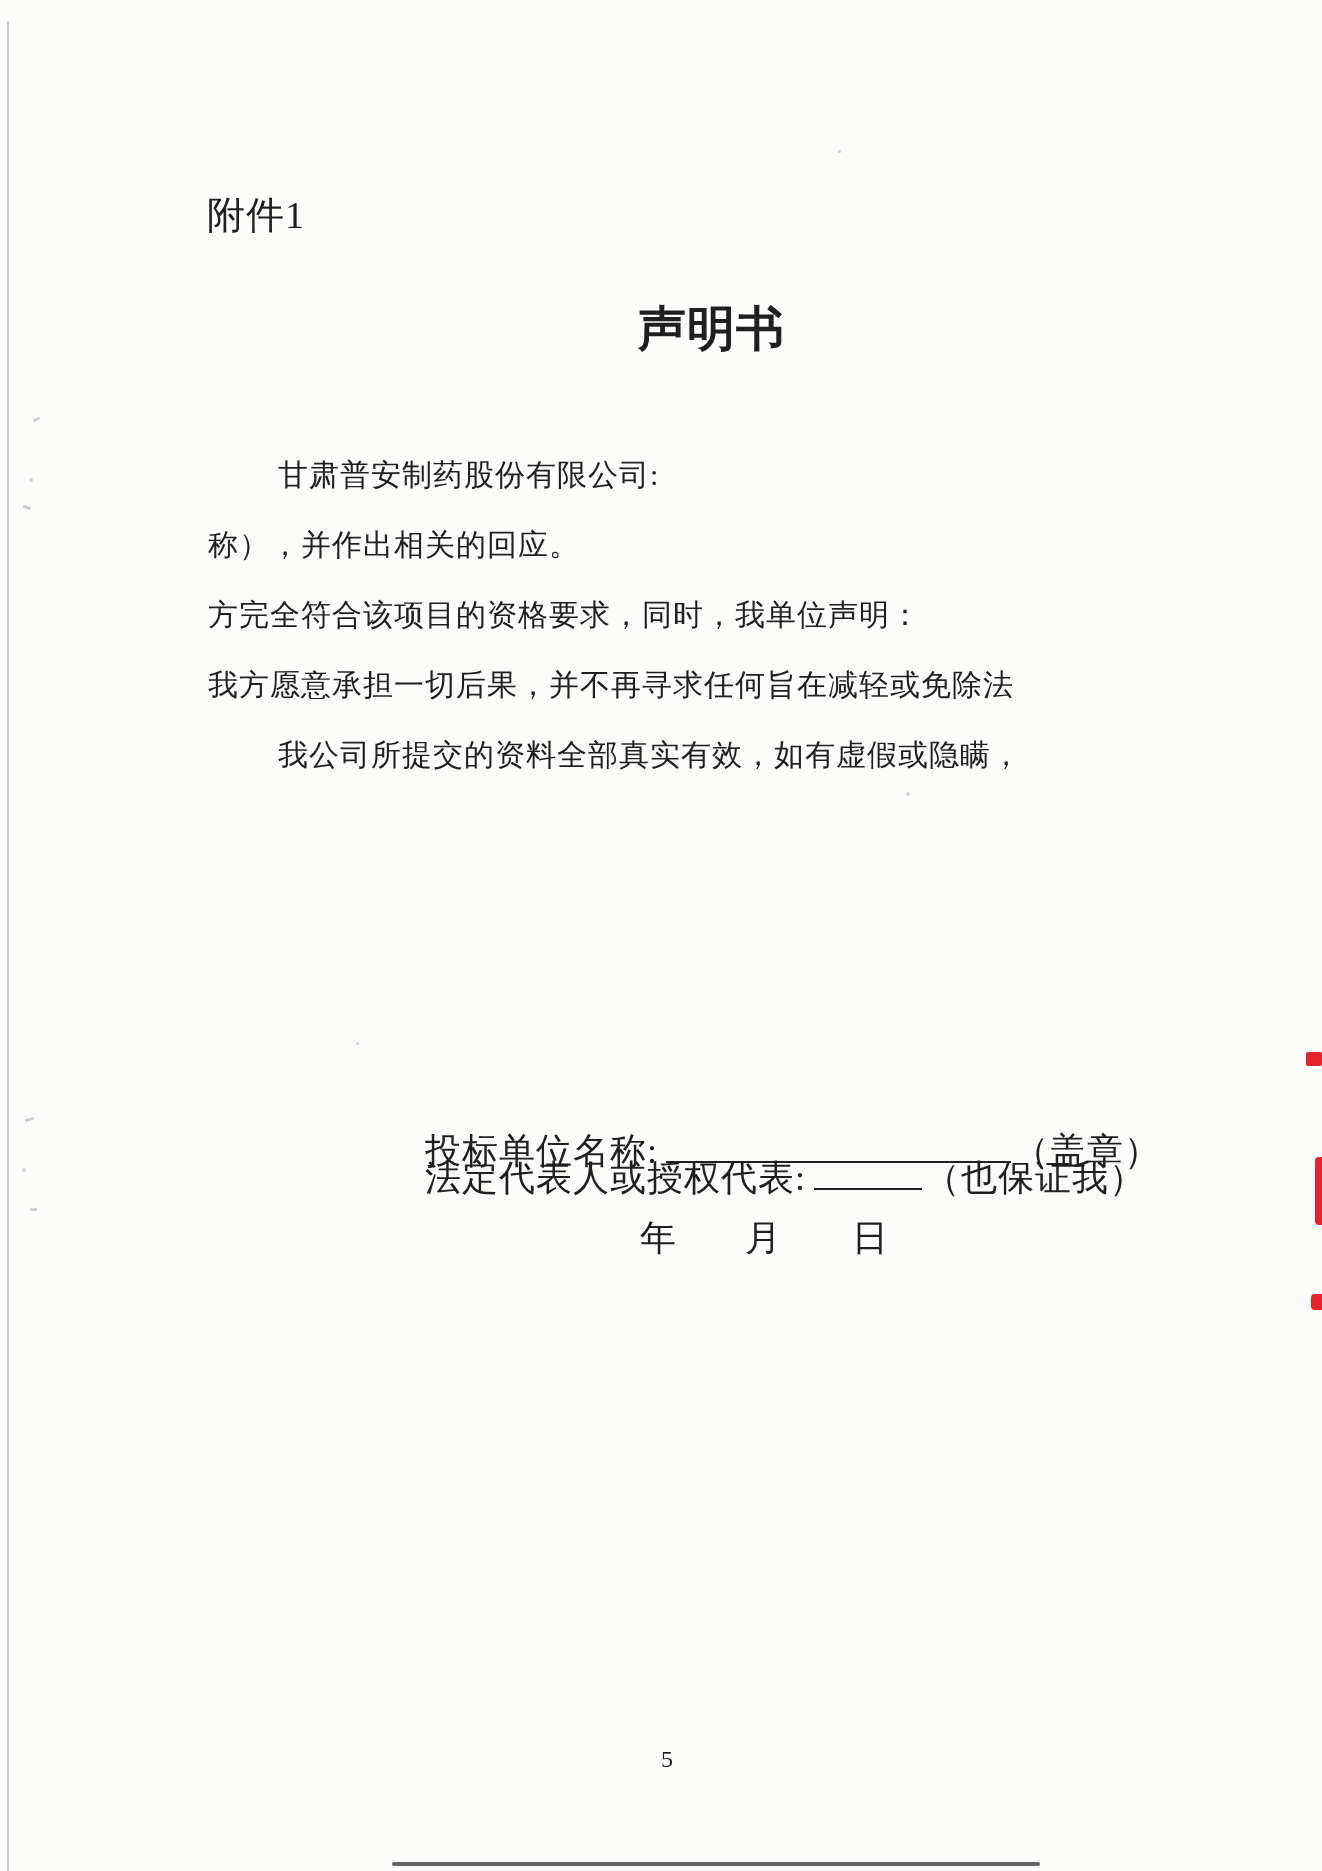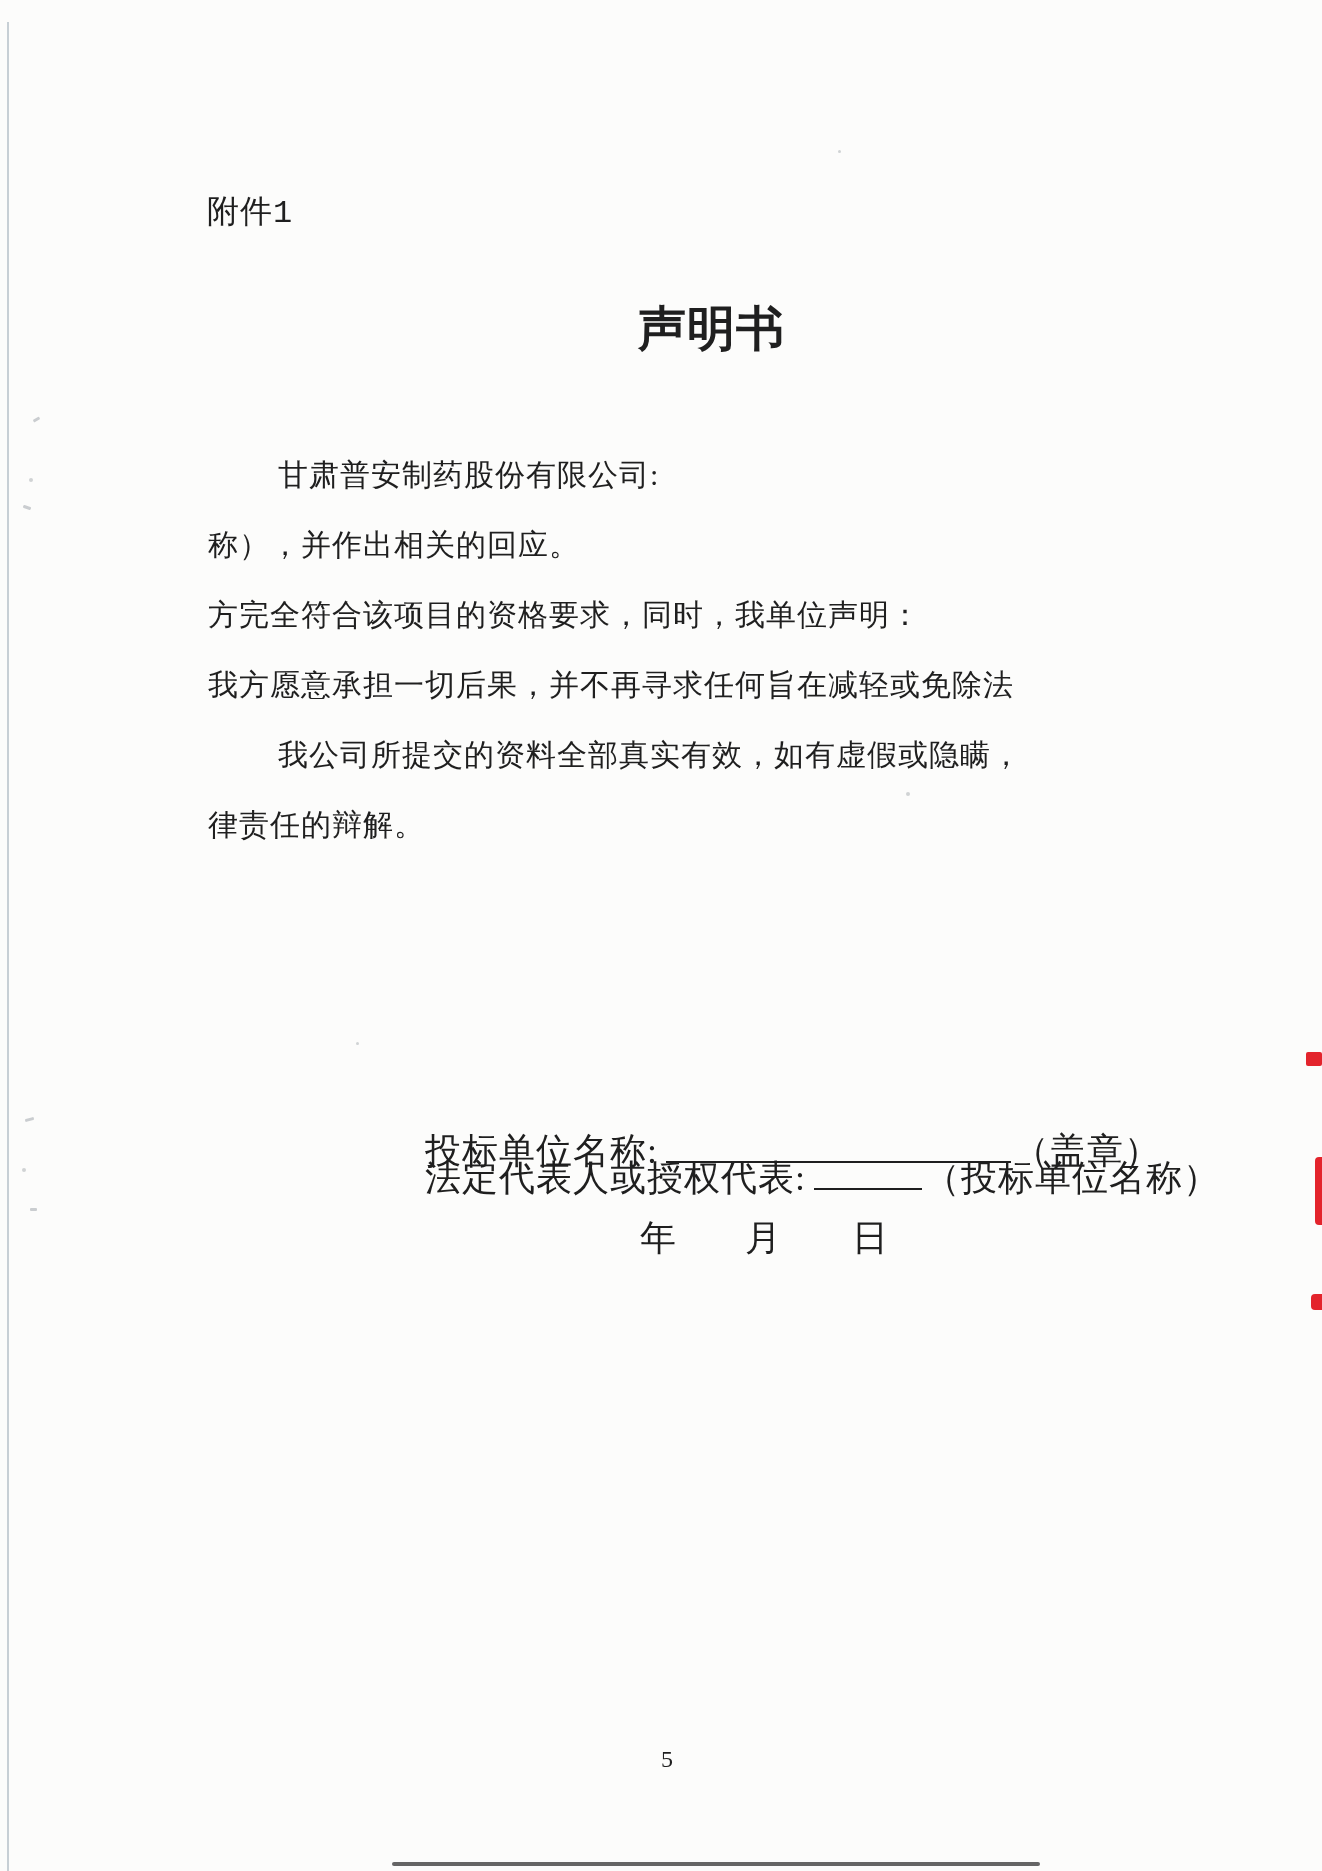--- a/index.html
+++ b/index.html
@@ -9,21 +9,21 @@
   .edge-left{position:absolute;left:7px;top:22px;width:2px;height:1849px;background:#b9c3cc;opacity:.8;}
   .edge-bottom{position:absolute;left:392px;top:1862px;width:648px;height:4px;background:#4a4a4a;opacity:.85;border-radius:2px;}
   .speck{position:absolute;background:#8e959b;border-radius:50%;opacity:.4;}
   .tick{position:absolute;background:#8e959b;opacity:.45;border-radius:1px;}
   
   .red-mark{position:absolute;background:#e3242c;}
   .mark1{left:1306px;top:1052px;width:16px;height:14px;border-radius:2px;}
   .mark2{left:1315px;top:1157px;width:7px;height:68px;border-radius:4px 0 0 4px;}
   .mark3{left:1311px;top:1294px;width:11px;height:16px;border-radius:4px 0 0 4px;}
   
-  .attachment{position:absolute;left:207px;top:190px;font-size:32px;letter-spacing:1px;font-family:Liberation Mono, monospace;}
+  .attachment{position:absolute;left:207px;top:190px;font-size:38px;letter-spacing:1px;}
   .title{position:absolute;left:638px;top:297px;margin:0;font-size:48px;font-weight:700;letter-spacing:1px;}
   .body-text{position:absolute;left:208px;top:440px;width:920px;font-size:30px;line-height:70px;letter-spacing:1px;}
   .line{height:70px;white-space:nowrap;}
   .indent{padding-left:70px;}
   .blank{display:inline-block;border-bottom:2px solid #1f1f1f;height:0.95em;vertical-align:baseline;}
   .blank-project{width:180px;margin:0 4px;}
   .sig-block{position:absolute;left:425px;top:1080px;width:790px;font-size:36px;letter-spacing:1px;}
   .sig-line{position:absolute;left:0;white-space:nowrap;height:52px;}
   .sig-a{top:0;margin-top:47px;}
   .sig-b{top:74px;}
@@ -61,26 +61,25 @@
   <div class="attachment">附件1</div>
 
   <h1 class="title">声明书</h1>
 
   <div class="body-text">
     <div class="line indent">甘肃普安制药股份有限公司:</div>
     <div class="line">称），并作出相关的回应。</div>
     <div class="line">方完全符合该项目的资格要求，同时，我单位声明：</div>
     <div class="line">我方愿意承担一切后果，并不再寻求任何旨在减轻或免除法</div>
     <div class="line indent">我公司所提交的资料全部真实有效，如有虚假或隐瞒，</div>
-    <div class="line">律责任的辩解。</div>
   </div>
 
   <div class="sig-block">
     <div class="sig-line sig-a"><span>投标单位名称:</span><span class="blank blank-bidder"></span><span>（盖章）</span></div>
-    <div class="sig-line sig-b"><span>法定代表人或授权代表:</span><span class="blank blank-rep"></span><span>（投标单位名称）</span></div>
+    <div class="sig-line sig-b"><span>法定代表人或授权代表:</span><span class="blank blank-rep"></span><span>（也保证我）</span></div>
     <div class="date-line">
       <span class="d-year">年</span>
       <span class="d-month">月</span>
       <span class="d-day">日</span>
     </div>
   </div>
 
   <div class="page-number">5</div>
 
 </div>

